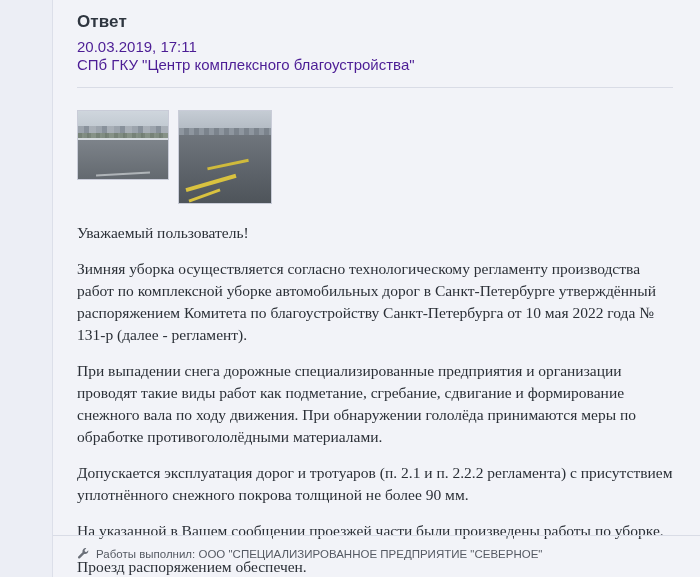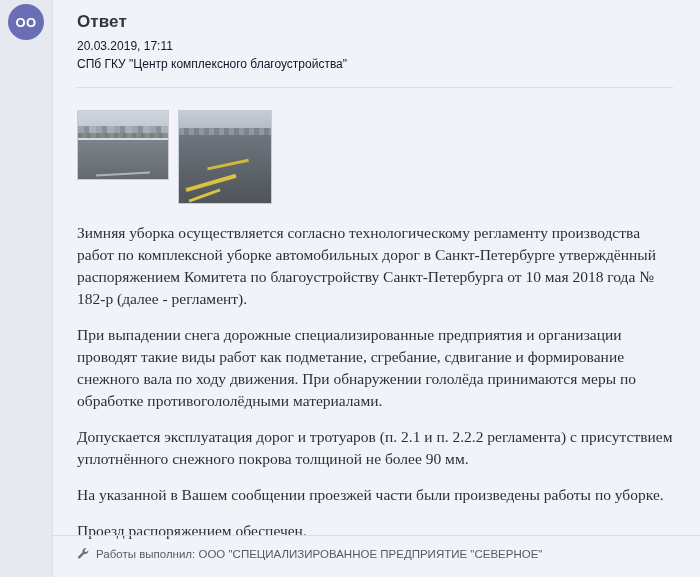--- a/index.html
+++ b/index.html
@@ -58,22 +58,22 @@
     padding: 10px 28px 0 24px;
   }
   .title {
     font-size: 17px;
     font-weight: bold;
     color: #2f3640;
     margin: 2px 0 6px 0;
     letter-spacing: 0.1px;
   }
   .meta {
-    font-size: 12px;
-    color: #0f172a;
+    font-size: 15px;
+    color: #4c1d95;
     line-height: 17px;
   }
   .meta div {
     margin-bottom: 1px;
   }
   .divider {
     height: 1px;
     background: #d9dce6;
     margin: 14px 0 0 0;
   }
@@ -186,23 +186,20 @@
     width: 13px;
     height: 13px;
     color: #6b7079;
   }
 </style>
 </head>
 <body>
 
 <div class="page">
 
-  <div class="left-rail">
-    <div class="avatar">ОО</div>
-  </div>
 
   <div class="card">
     <div class="card-inner">
 
       <div class="title">Ответ</div>
 
       <div class="meta">
         <div>20.03.2019, 17:11</div>
         <div>СПб ГКУ "Центр комплексного благоустройства"</div>
       </div>
@@ -222,21 +219,22 @@
           <div class="t2-sky"></div>
           <div class="t2-far"></div>
           <div class="t2-road"></div>
           <div class="t2-ymark1"></div>
           <div class="t2-ymark2"></div>
           <div class="t2-ymark3"></div>
         </div>
       </div>
 
       <div class="body-text">
-        <p>Зимняя уборка осуществляется согласно технологическому регламенту производства работ по комплексной уборке автомобильных дорог в Санкт-Петербурге утверждённый распоряжением Комитета по благоустройству Санкт-Петербурга от 10 мая 2018 года № 182-р (далее - регламент).</p>
+        <p>Уважаемый пользователь!</p>
+        <p>Зимняя уборка осуществляется согласно технологическому регламенту производства работ по комплексной уборке автомобильных дорог в Санкт-Петербурге утверждённый распоряжением Комитета по благоустройству Санкт-Петербурга от 10 мая 2022 года № 131-р (далее - регламент).</p>
         <p>При выпадении снега дорожные специализированные предприятия и организации проводят такие виды работ как подметание, сгребание, сдвигание и формирование снежного вала по ходу движения. При обнаружении гололёда принимаются меры по обработке противогололёдными материалами.</p>
         <p>Допускается эксплуатация дорог и тротуаров (п. 2.1 и п. 2.2.2 регламента) с присутствием уплотнённого снежного покрова толщиной не более 90 мм.</p>
         <p>На указанной в Вашем сообщении проезжей части были произведены работы по уборке.</p>
         <p>Проезд распоряжением обеспечен.</p>
       </div>
 
     </div>
 
     <div class="footer">
       <div class="footer-line"></div>

